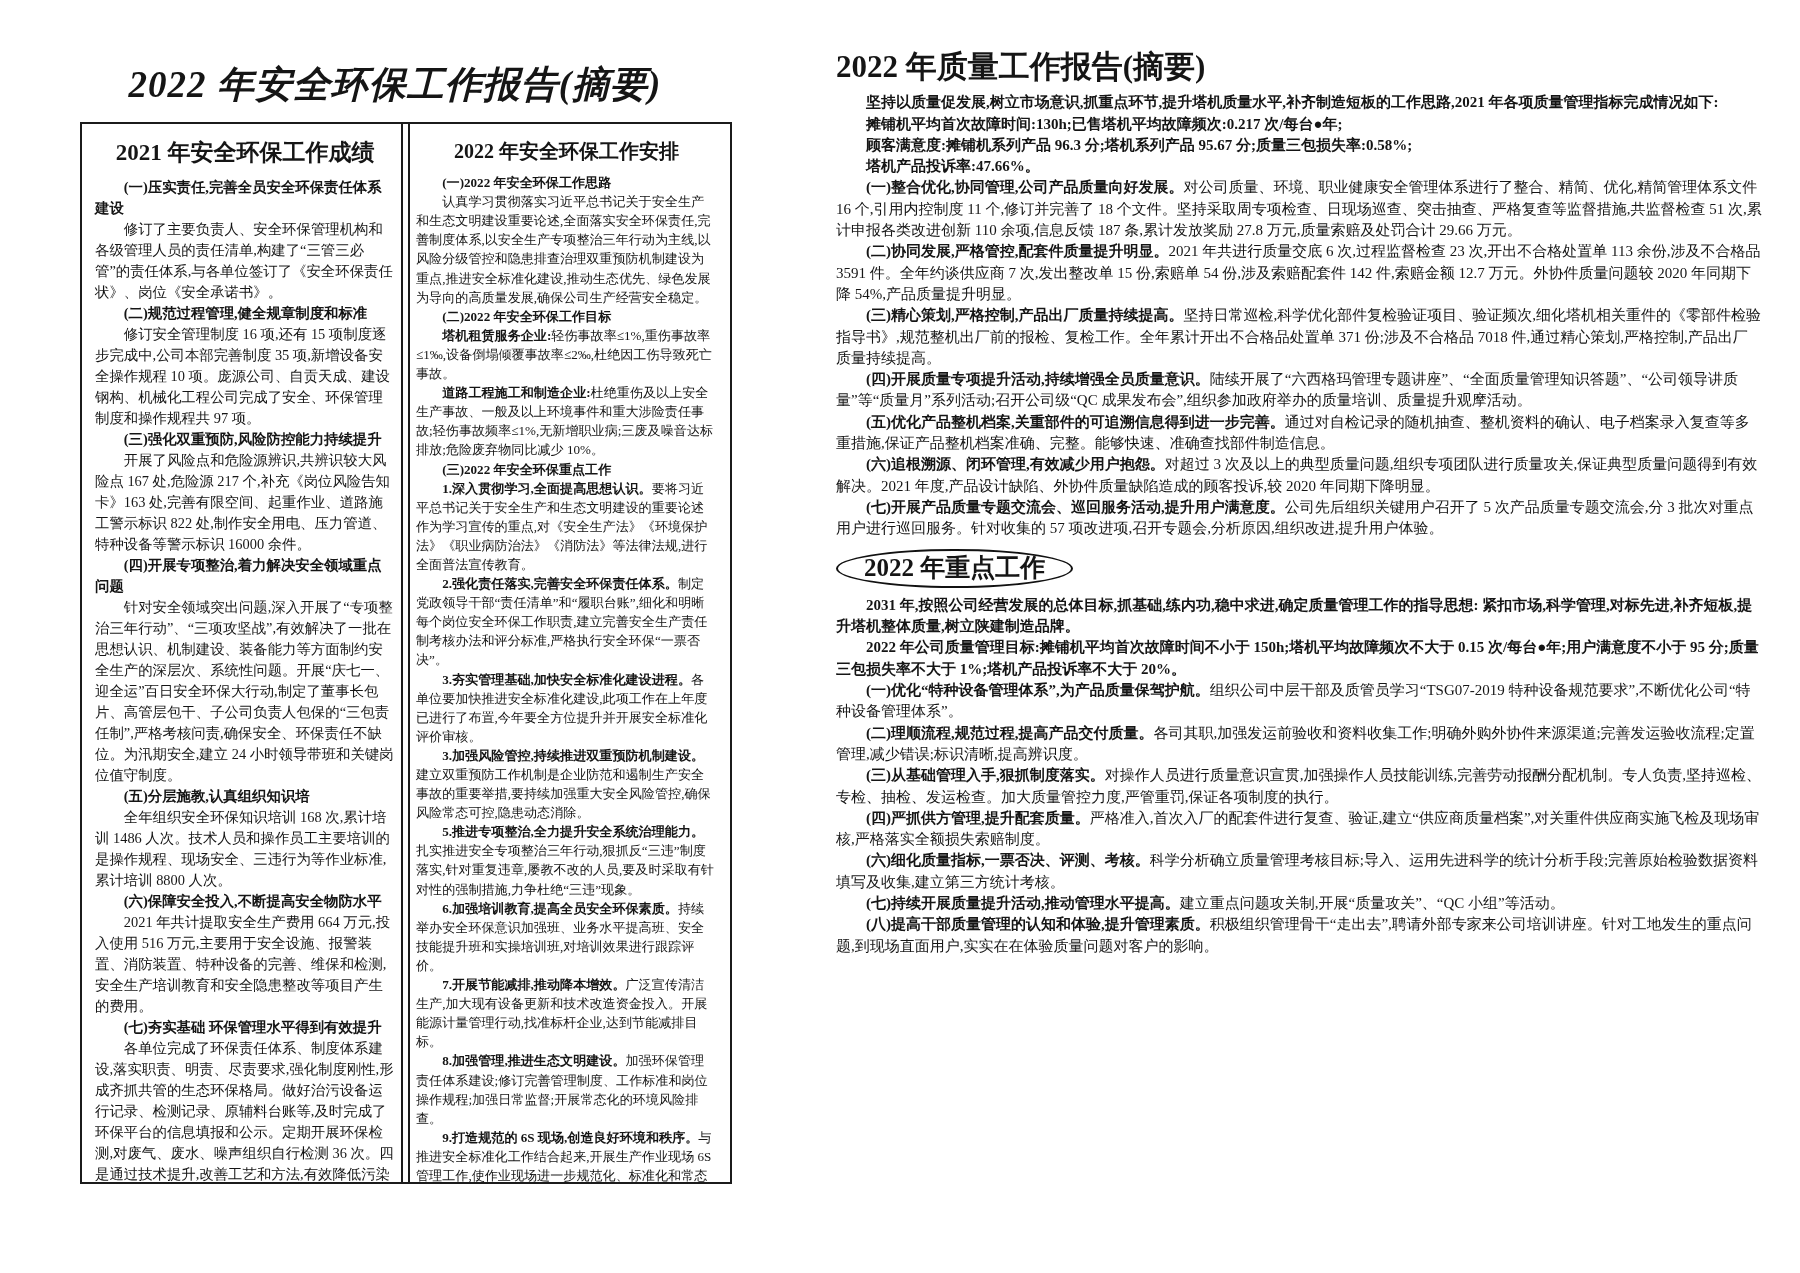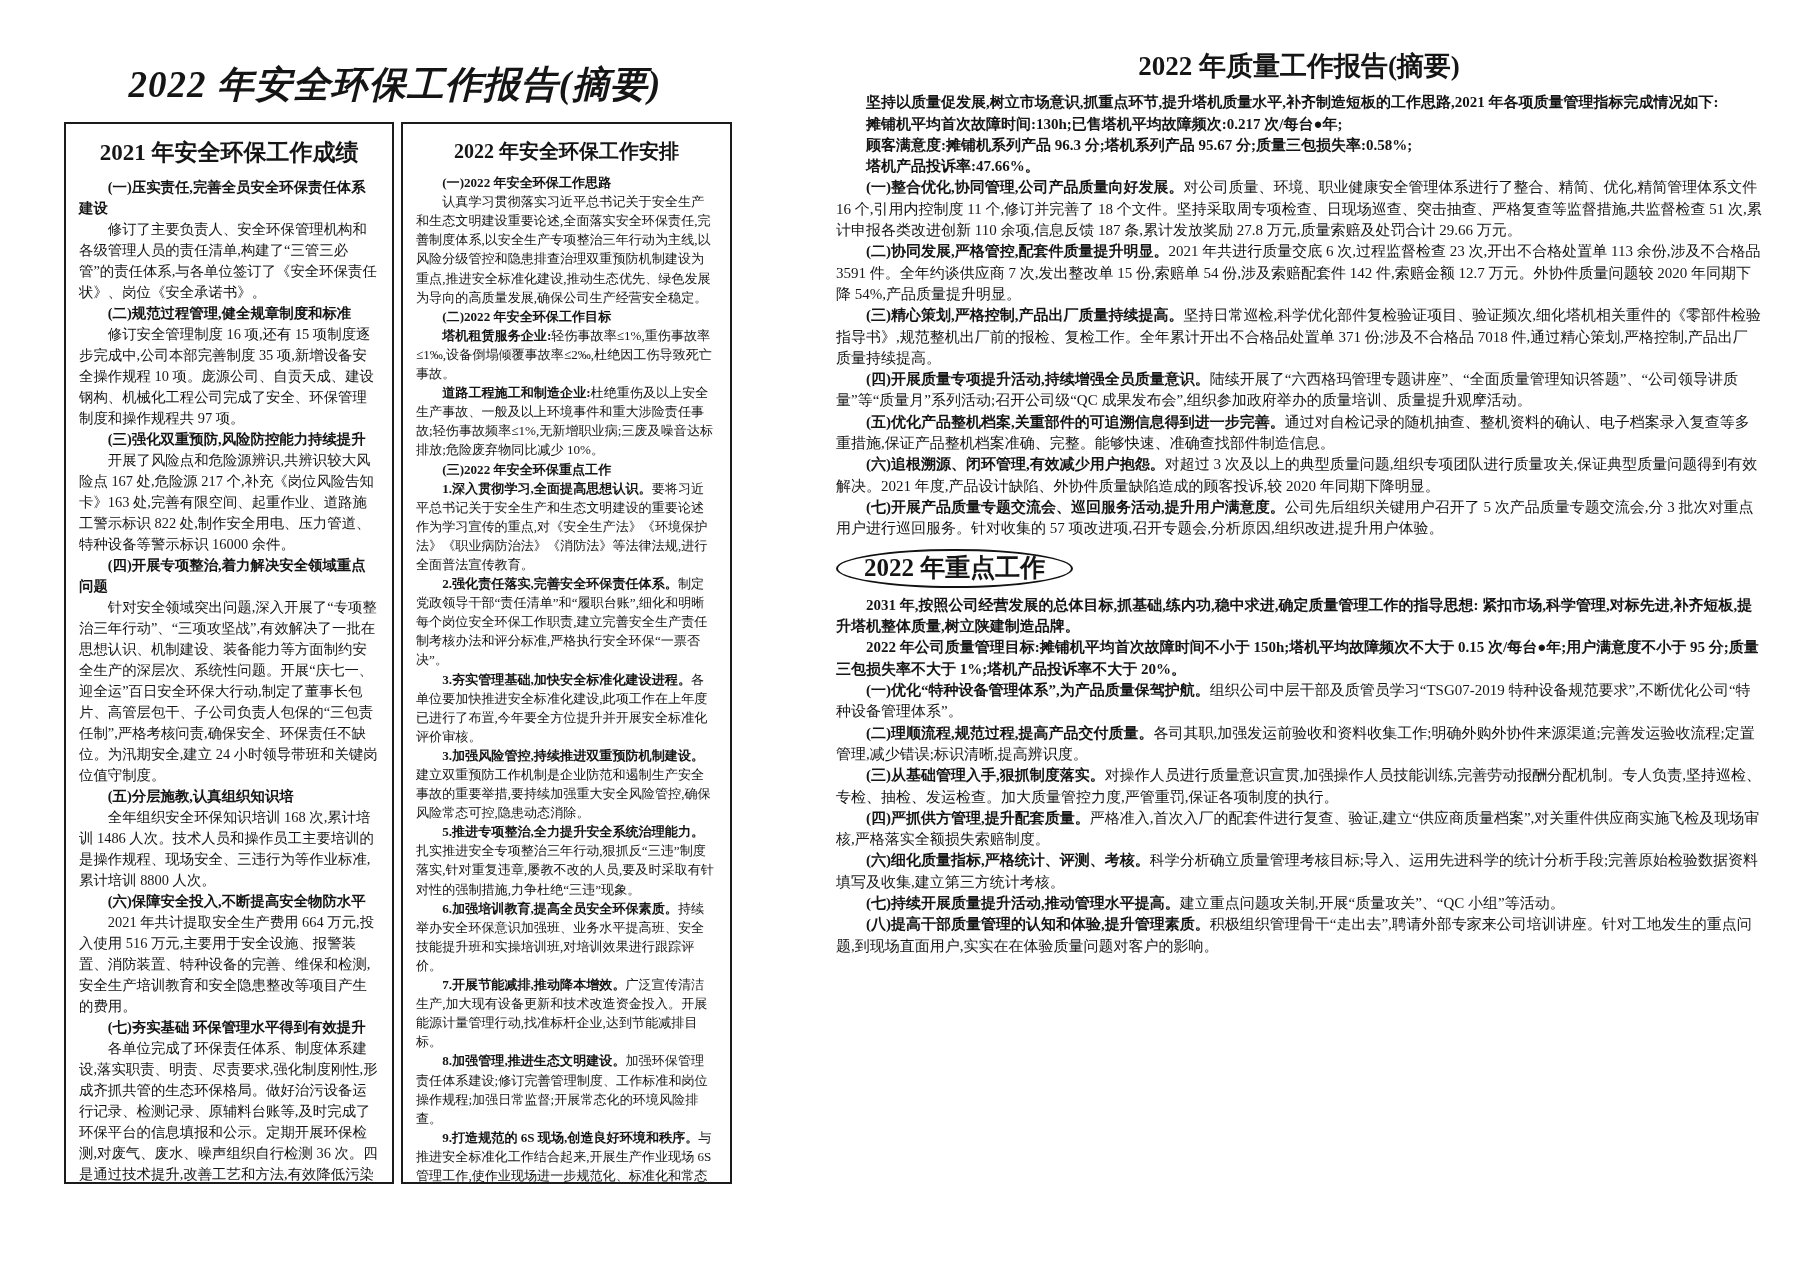--- a/index.html
+++ b/index.html
@@ -25,43 +25,42 @@
     white-space: nowrap;
   }
   .box {
     position: absolute;
     top: 122px;
     height: 1062px;
     border: 2px solid #1b1b1b;
     padding: 10px 13px 8px;
     overflow: hidden;
   }
-  .box1 { left: 64px;  width: 330px; font-size: 14.4px; line-height: 21px; }
+  .box1 { left: 80px;  width: 330px; font-size: 14.4px; line-height: 21px; }
   .box2 { left: 401px; width: 331px; font-size: 13.1px; line-height: 19.1px; }
   .box-heading {
     text-align: center;
     font-weight: 700;
     font-size: 23px;
     margin: 8px 0 14px;
     text-indent: 0;
   }
   .box2 .box-heading { font-size: 20px; margin: 8px 0 12px; }
   p { margin: 0; text-indent: 2em; }
   p.h { font-weight: 700; }
   .lead { font-weight: 700; margin-top: 12px; }
   
   .right-pg {
     position: absolute;
     left: 836px; top: 56px; width: 926px;
     font-size: 15px;
     line-height: 21.3px;
   }
   .right-title {
-    text-align: center;
-    font-size: 27px;
+    font-size: 31px;
     font-weight: 700;
     margin: 0 0 15px;
     text-indent: 0;
   }
   .intro-bold, .metric, .plan-intro { font-weight: 700; }
   .oval-wrap { margin: 9px 0 7px; text-indent: 0; }
   .oval {
     display: inline-block;
     border: 2.5px solid #111;
     border-radius: 50%;
@@ -146,18 +145,18 @@
       <span class="oval">2022 年重点工作</span>
     </div>
 
     <p class="plan-intro">2031 年,按照公司经营发展的总体目标,抓基础,练内功,稳中求进,确定质量管理工作的指导思想: 紧扣市场,科学管理,对标先进,补齐短板,提升塔机整体质量,树立陕建制造品牌。</p>
     <p class="plan-intro">2022 年公司质量管理目标:摊铺机平均首次故障时间不小于 150h;塔机平均故障频次不大于 0.15 次/每台●年;用户满意度不小于 95 分;质量三包损失率不大于 1%;塔机产品投诉率不大于 20%。</p>
 
     <p class="sec"><b class="lead">(一)优化“特种设备管理体系”,为产品质量保驾护航。</b><span>组织公司中层干部及质管员学习“TSG07-2019 特种设备规范要求”,不断优化公司“特种设备管理体系”。</span></p>
     <p class="sec"><b class="lead">(二)理顺流程,规范过程,提高产品交付质量。</b><span>各司其职,加强发运前验收和资料收集工作;明确外购外协件来源渠道;完善发运验收流程;定置管理,减少错误;标识清晰,提高辨识度。</span></p>
     <p class="sec"><b class="lead">(三)从基础管理入手,狠抓制度落实。</b><span>对操作人员进行质量意识宣贯,加强操作人员技能训练,完善劳动报酬分配机制。专人负责,坚持巡检、专检、抽检、发运检查。加大质量管控力度,严管重罚,保证各项制度的执行。</span></p>
     <p class="sec"><b class="lead">(四)严抓供方管理,提升配套质量。</b><span>严格准入,首次入厂的配套件进行复查、验证,建立“供应商质量档案”,对关重件供应商实施飞检及现场审核,严格落实全额损失索赔制度。</span></p>
-    <p class="sec"><b class="lead">(六)细化质量指标,严格统计、评测、考核。</b><span>科学分析确立质量管理考核目标;导入、运用先进科学的统计分析手段;完善原始检验数据资料填写及收集,建立第三方统计考核。</span></p>
+    <p class="sec"><b class="lead">(六)细化质量指标,一票否决、评测、考核。</b><span>科学分析确立质量管理考核目标;导入、运用先进科学的统计分析手段;完善原始检验数据资料填写及收集,建立第三方统计考核。</span></p>
     <p class="sec"><b class="lead">(七)持续开展质量提升活动,推动管理水平提高。</b><span>建立重点问题攻关制,开展“质量攻关”、“QC 小组”等活动。</span></p>
     <p class="sec"><b class="lead">(八)提高干部质量管理的认知和体验,提升管理素质。</b><span>积极组织管理骨干“走出去”,聘请外部专家来公司培训讲座。针对工地发生的重点问题,到现场直面用户,实实在在体验质量问题对客户的影响。</span></p>
   </div>
 
 </div>
 
 </body></html>

